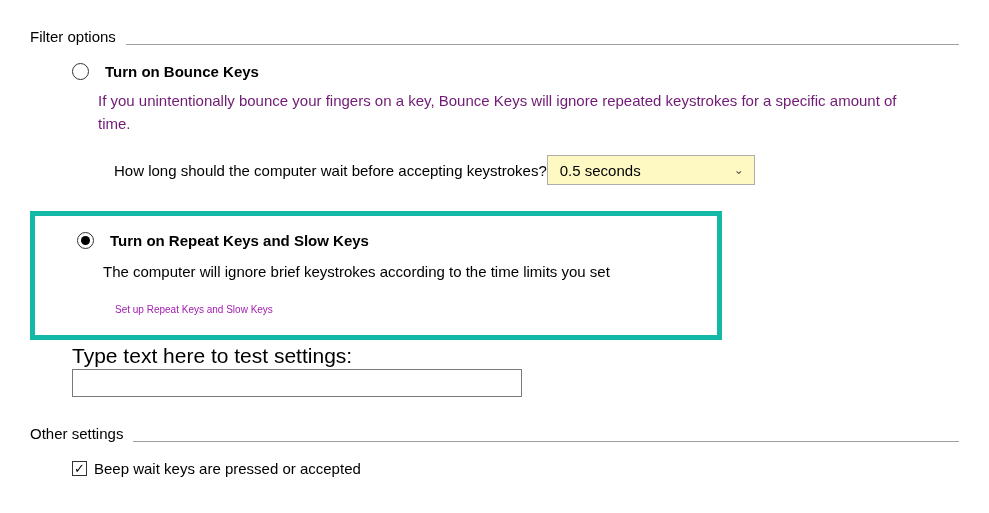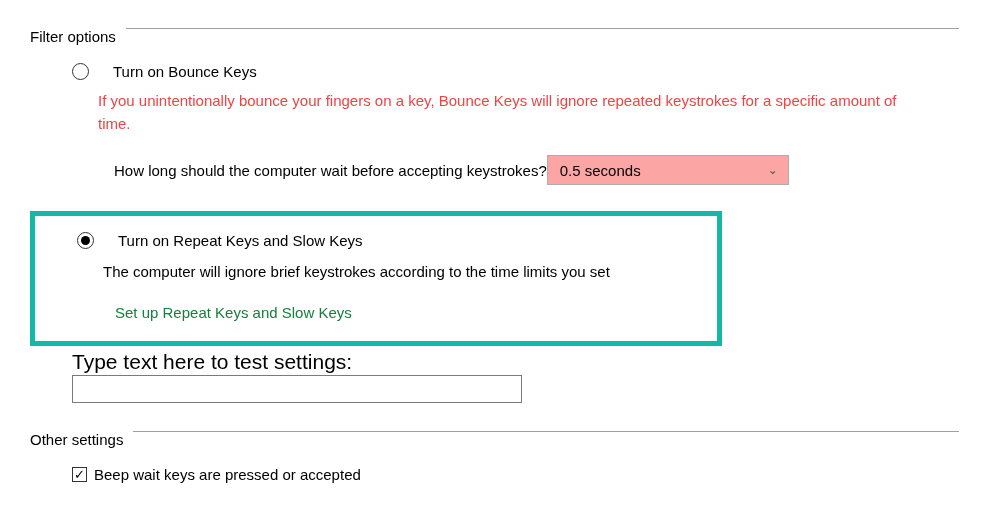--- a/index.html
+++ b/index.html
@@ -15,42 +15,43 @@
       width: 989px;
       height: 513px;
       padding: 28px 30px 0 30px;
       position: relative;
     }
     .fieldset {
       margin-bottom: 28px;
     }
     .legend-row {
       display: flex;
-      align-items: flex-start;
+      align-items: flex-end;
       gap: 10px;
       margin-bottom: 18px;
     }
     .legend-text {
       font-size: 15px;
       color: #000;
       white-space: nowrap;
     }
     .legend-line {
       flex: 1;
       height: 1px;
       background: #a0a0a0;
     }
     .option-block {
       padding-left: 42px;
       margin-bottom: 14px;
     }
     .radio-row {
       display: flex;
-      gap: 24px;
+      gap: 16px;
       margin-bottom: 10px;
+      font-weight: bold;
     }
     .radio-outer {
       width: 17px;
       height: 17px;
       border: 1.5px solid #333;
       border-radius: 50%;
       display: flex;
       align-items: center;
       justify-content: center;
       flex-shrink: 0;
@@ -62,36 +63,36 @@
       border-radius: 50%;
     }
     .radio-label {
       font-size: 15px;
     }
     .desc {
       padding-left: 26px;
       font-size: 15px;
       line-height: 1.5;
       max-width: 840px;
-      color: #ef4444;
+      color: #701a75;
       margin-bottom: 20px;
     }
     .wait-row {
       padding-left: 42px;
       display: flex;
       align-items: center;
       margin-bottom: 26px;
     }
     .wait-label {
       font-size: 15px;
     }
     .dropdown {
-      width: 242px;
+      width: 208px;
       height: 30px;
-      background: #fca5a5;
+      background: #fef9c3;
       border: 1px solid #adadad;
       display: flex;
       align-items: center;
       justify-content: space-between;
       padding: 0 10px 0 12px;
       font-size: 15px;
       cursor: default;
     }
     .chevron {
       font-size: 12px;
@@ -108,22 +109,22 @@
       padding-left: 42px;
       margin-bottom: 14px;
     }
     .highlight-box .desc2 {
       padding-left: 68px;
       font-size: 15px;
       margin-bottom: 24px;
     }
     .link {
       padding-left: 80px;
-      color: #15803d;
-      font-size: 15px;
+      color: #a21caf;
+      font-size: 10px;
       cursor: pointer;
     }
     .test-section {
       padding-left: 42px;
     }
     .test-label {
       font-size: 21px;
       margin-bottom: 1px;
     }
     .test-input {

